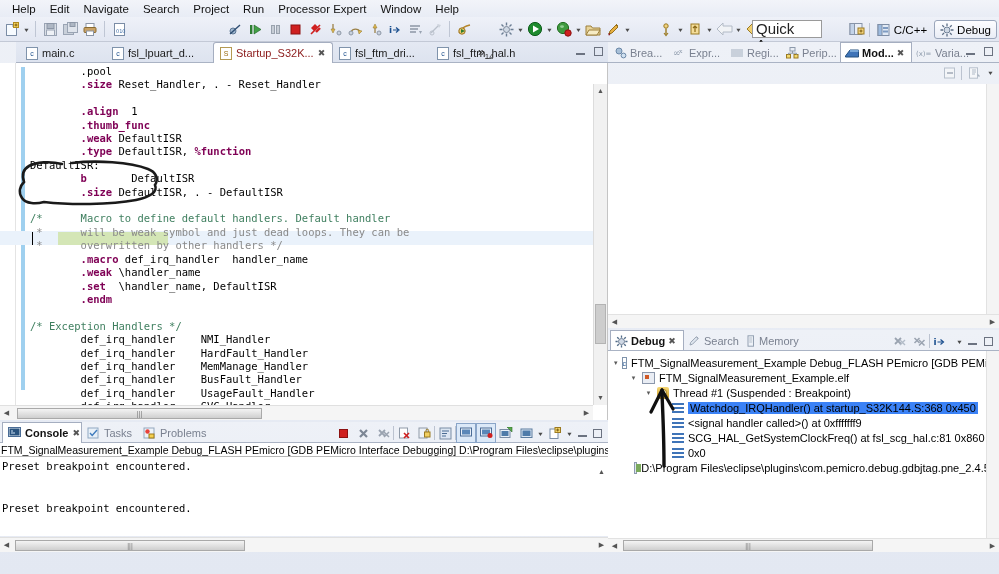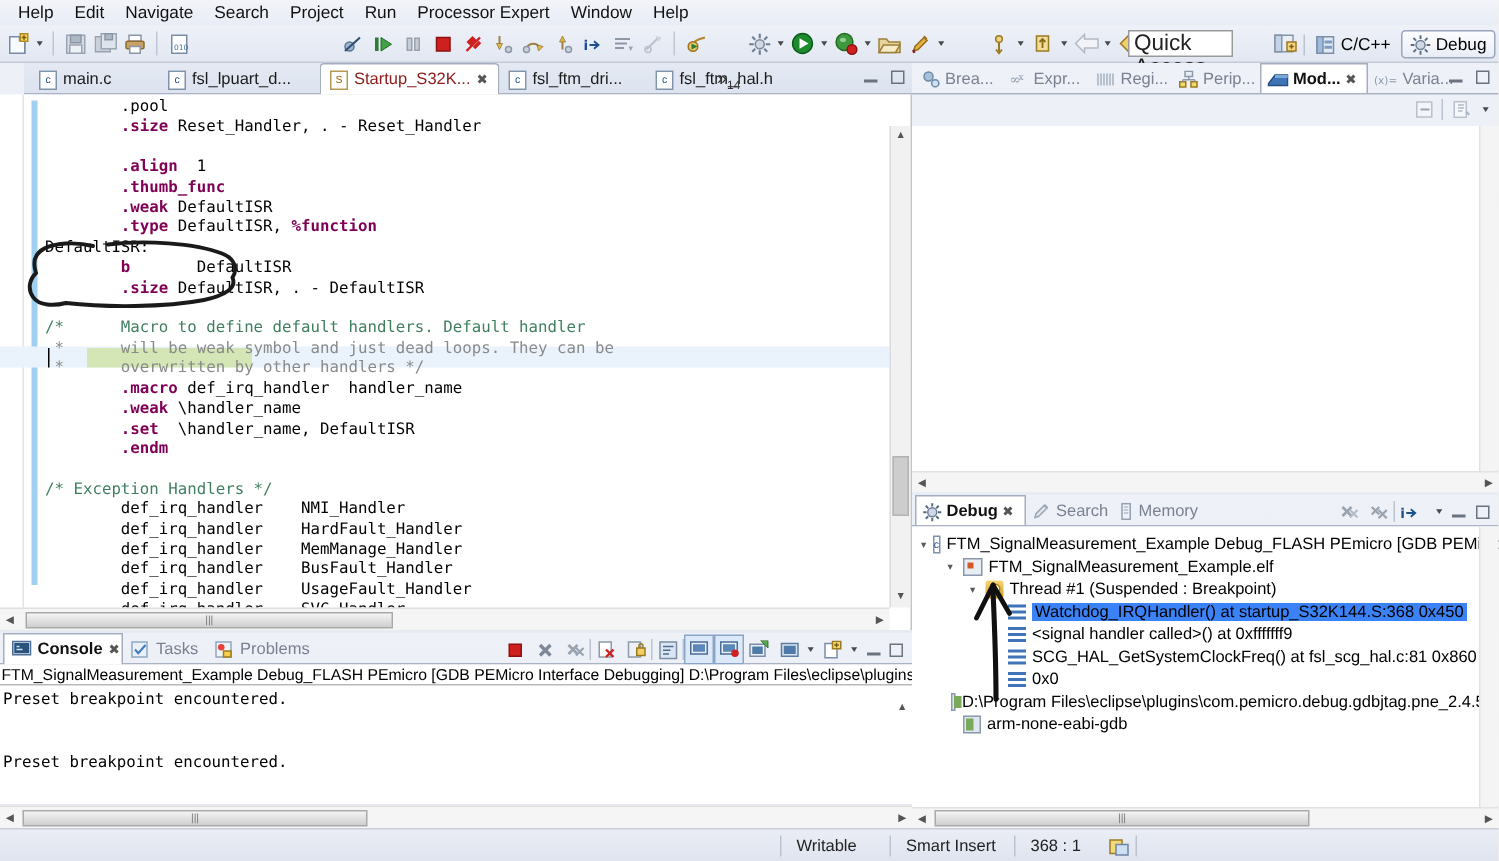--- a/index.html
+++ b/index.html
@@ -885,55 +885,34 @@
               </span>
             <span class="tlabel">0x0</span>
           </div>
 
           <div class="tnode" style="padding-left:15px">
             <span class="twist"></span>
             <span class="gdb-ico"></span>
             <span class="tlabel">D:\Program Files\eclipse\plugins\com.pemicro.debug.gdbjtag.pne_2.4.5.2</span>
           </div>
 
-          <div class="tnode" style="padding-left:15px">
-            <span class="twist"></span>
-            <span class="gdb-ico"></span>
-            <span class="tlabel">arm-none-eabi-gdb</span>
-          </div>
         </div>
 
         <div class="rvs"></div>
         <div class="rhs">
           <div class="hsbtn">◀</div>
           <div class="htrack">
             <div class="hthumb" style="left:2px;width:250px;">|||</div>
           </div>
           <div class="hsbtn">▶</div>
         </div>
       </div>
     </div>
   </div>
 
-  <div class="statusbar">
-    <div style="width:520px"></div>
-    <div class="sbsep"></div>
-    <div class="sbcell" style="width:72px">Writable</div>
-    <div class="sbsep"></div>
-    <div class="sbcell" style="width:82px">Smart Insert</div>
-    <div class="sbsep"></div>
-    <div class="sbcell" style="width:58px">368 : 1</div>
-    <div class="sbcell" style="padding:0 4px">
-      <svg width="14" height="14" viewBox="0 0 14 14">
-        <rect x="1" y="3" width="8" height="9" fill="#f4d97b" stroke="#9a7c25"></rect>
-        <rect x="5" y="6" width="8" height="7" fill="#cfe0f2" stroke="#6d86a5"></rect>
-      </svg>
-    </div>
-    <div class="sbsep"></div>
-  </div>
 
   <svg class="annot" style="left:10px;top:158px;" width="165" height="52" viewBox="0 0 165 52">
     <path d="M52 6 C40 3 26 4 19 8 C12 12 12 18 14 24 C10 28 8 34 12 40 C16 46 26 46 34 44 C60 47 100 47 126 42 C140 39 148 34 145 27 C149 21 146 14 138 11 C120 4 86 2 62 5" fill="none" stroke="#1a1a1a" stroke-width="2.6" stroke-linecap="round"></path>
   </svg>
 
   <svg class="annot" style="left:645px;top:382px;" width="40" height="86" viewBox="0 0 40 86">
     <path d="M19 84 C19 60 18 34 17 12" fill="none" stroke="#101010" stroke-width="3.4" stroke-linecap="round"></path>
     <path d="M17 8 L6 30" fill="none" stroke="#101010" stroke-width="3.2" stroke-linecap="round"></path>
     <path d="M17 8 L28 27" fill="none" stroke="#101010" stroke-width="3.2" stroke-linecap="round"></path>
   </svg>

